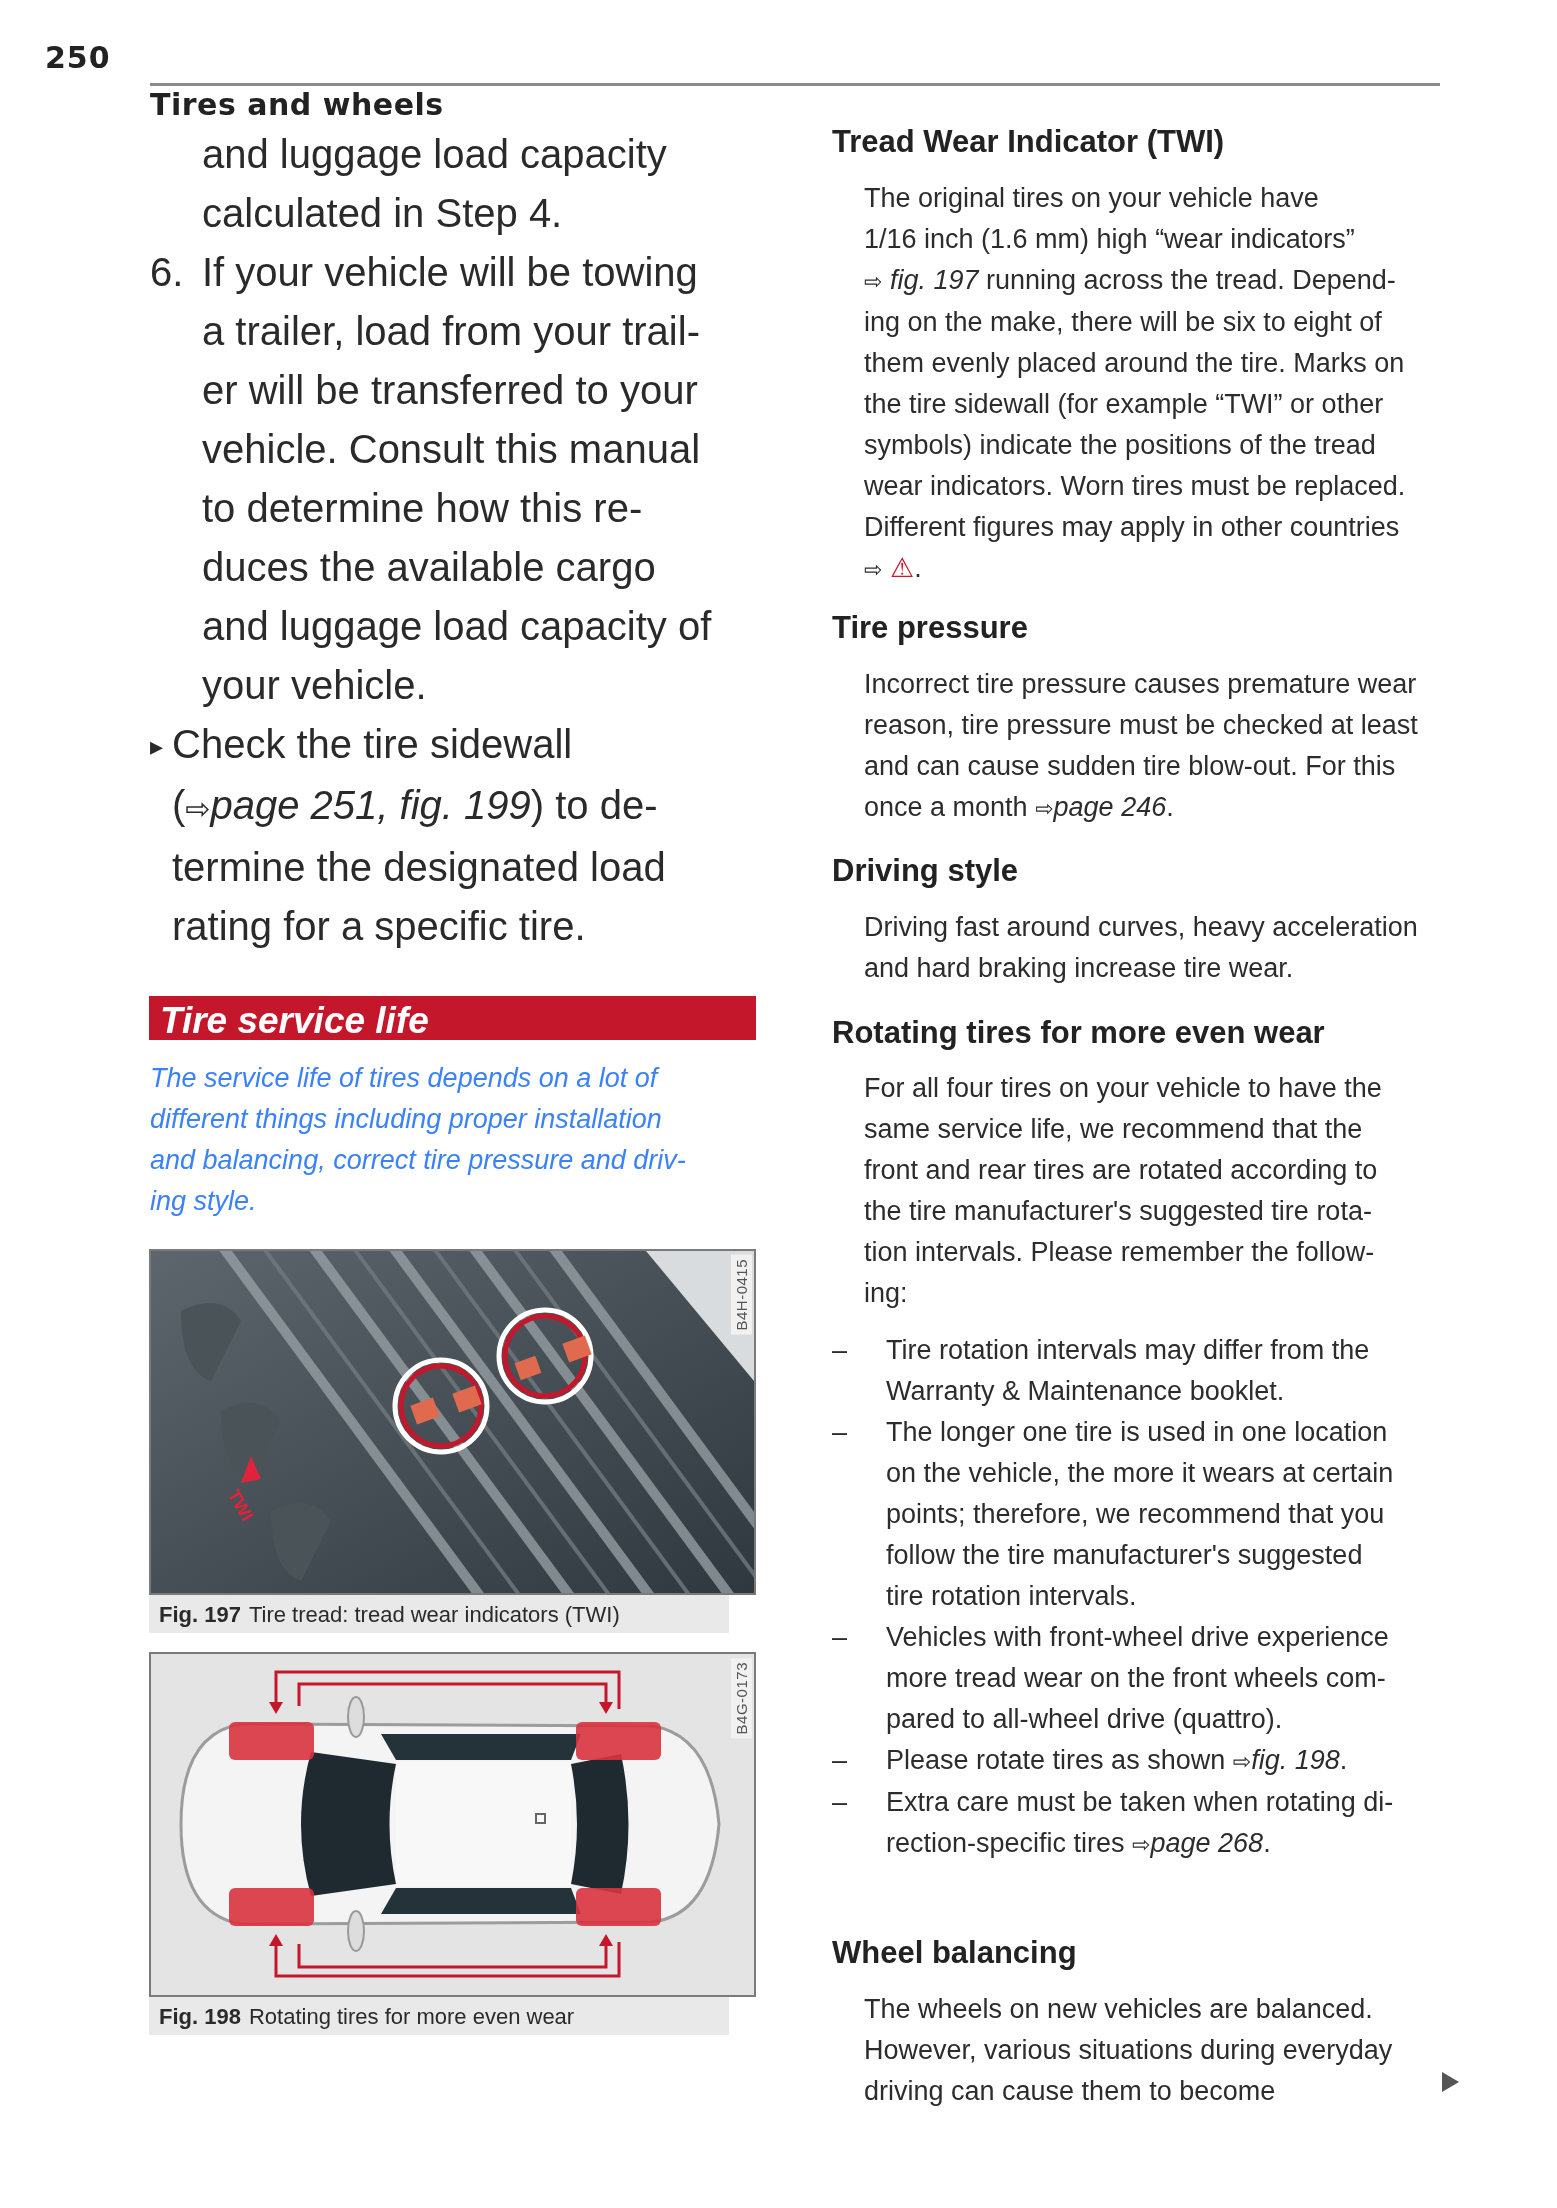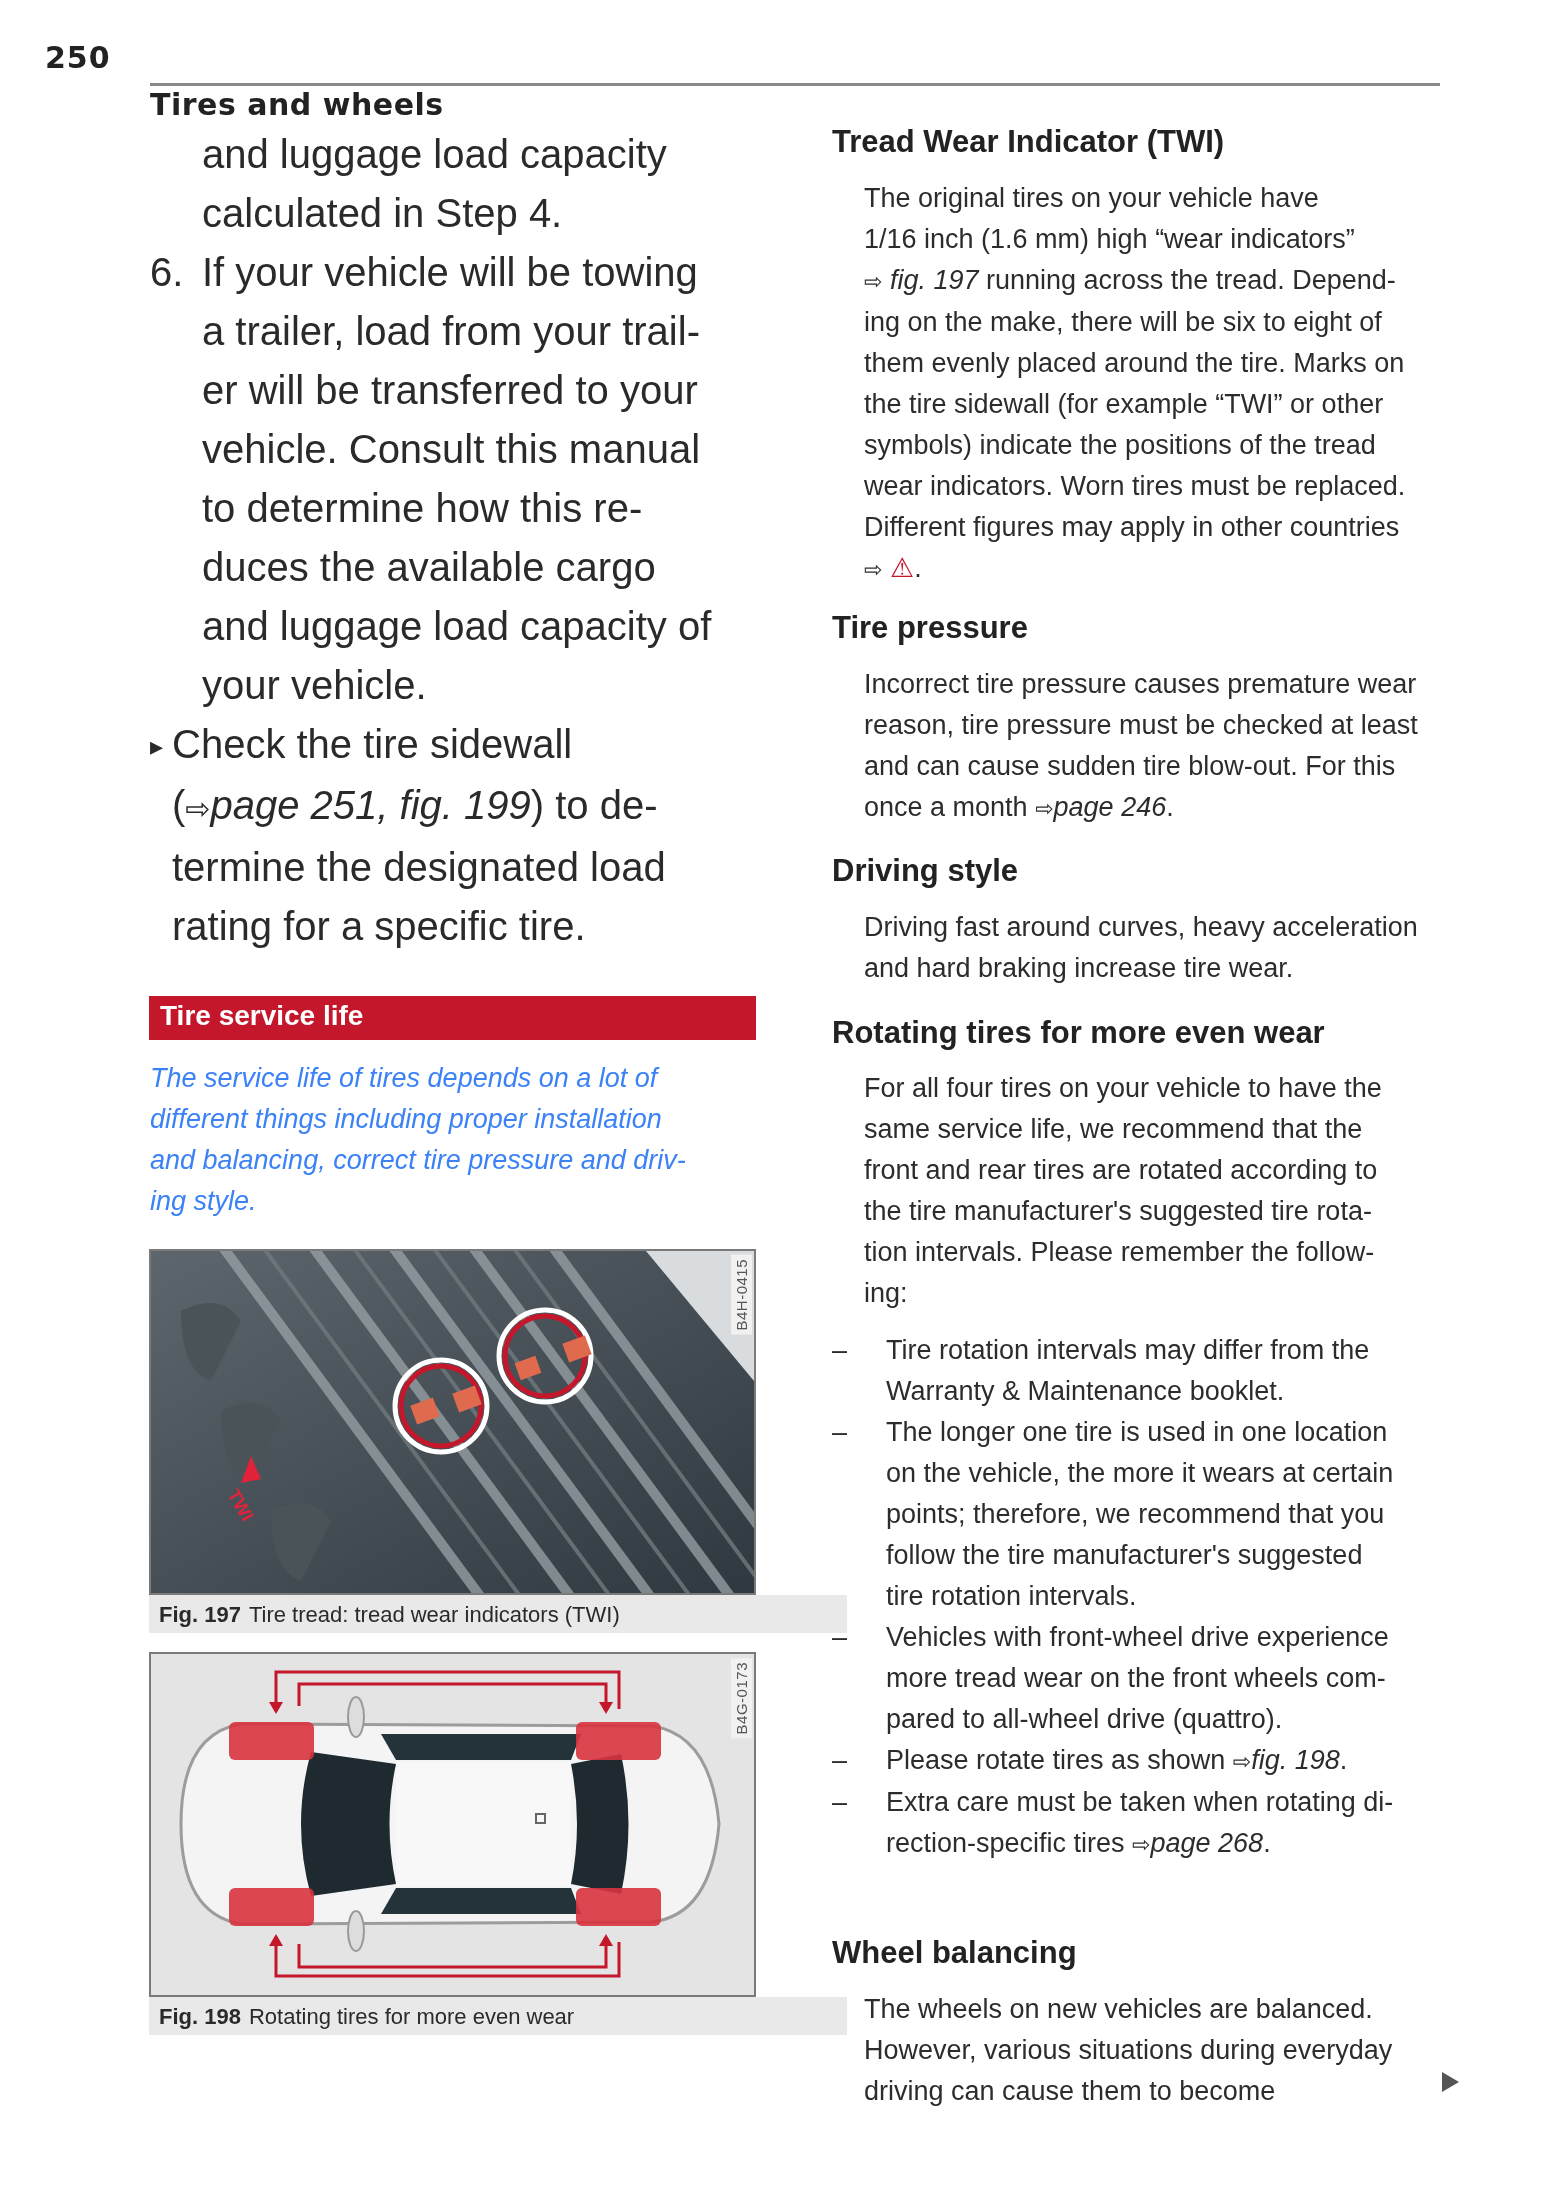--- a/index.html
+++ b/index.html
@@ -16,29 +16,29 @@
   .big-block { left:150px; top:125px; width:620px; }
   .big-line { display:block; white-space:nowrap; }
   .indent { padding-left:52px; }
   .num { display:inline-block; width:52px; }
   .arrow-item { padding-left:22px; }
   .tri { display:inline-block; width:22px; margin-left:-22px; font-size:26px; vertical-align:3px; }
   .it { font-style:italic; }
 
   
   .section-bar { left:149px; top:996px; width:607px; height:44px; background:#c4172c; }
-  .section-bar span { position:absolute; left:11px; top:4px; color:#fff; font-weight:bold; font-size:28px; font-family:"Liberation Sans",sans-serif; }
+  .section-bar span { position:absolute; left:11px; top:4px; color:#fff; font-weight:bold; font-size:37px; font-family:"Liberation Sans",sans-serif;font-style:italic; }
   .intro { left:150px; top:1058px; width:620px; font-family:"Liberation Sans",sans-serif; font-style:italic; font-size:27px; line-height:41px; color:#3b82f6; }
   .intro span { display:block; white-space:nowrap; }
 
   
   .figure { left:149px; width:607px; border:2px solid #7a7a7a; overflow:hidden; box-sizing:border-box; }
   .fig1 { top:1249px; height:346px; background:#3e474d; }
   .fig2 { top:1652px; height:345px; background:#e6e6e6; }
-  .fig-caption { left:149px; width:698px; height:38px; background:#e9e9e9; font-family:"Liberation Sans",sans-serif; font-size:22px; color:#2a2a2a; }
+  .fig-caption { left:149px; width:580px; height:38px; background:#e9e9e9; font-family:"Liberation Sans",sans-serif; font-size:22px; color:#2a2a2a; }
   .fig-caption .lbl { position:absolute; left:10px; top:7px; white-space:nowrap; }
   .fig-caption b { font-weight:bold; margin-right:8px; }
   .cap1 { top:1595px; }
   .cap2 { top:1997px; }
   .fig-code { position:absolute; right:2px; top:4px; writing-mode:vertical-rl; transform:rotate(180deg); font-size:15px; color:#555; background:#f1f1f1; padding:4px 2px; font-family:"Liberation Sans",sans-serif; letter-spacing:0.5px; }
 
   
   .rc { left:832px; width:620px; font-family:"Liberation Sans",sans-serif; }
   .rh { font-weight:bold; font-size:31px; color:#222; white-space:nowrap; }
   .rp { font-size:27px; line-height:41px; color:#2c2c2c; }

